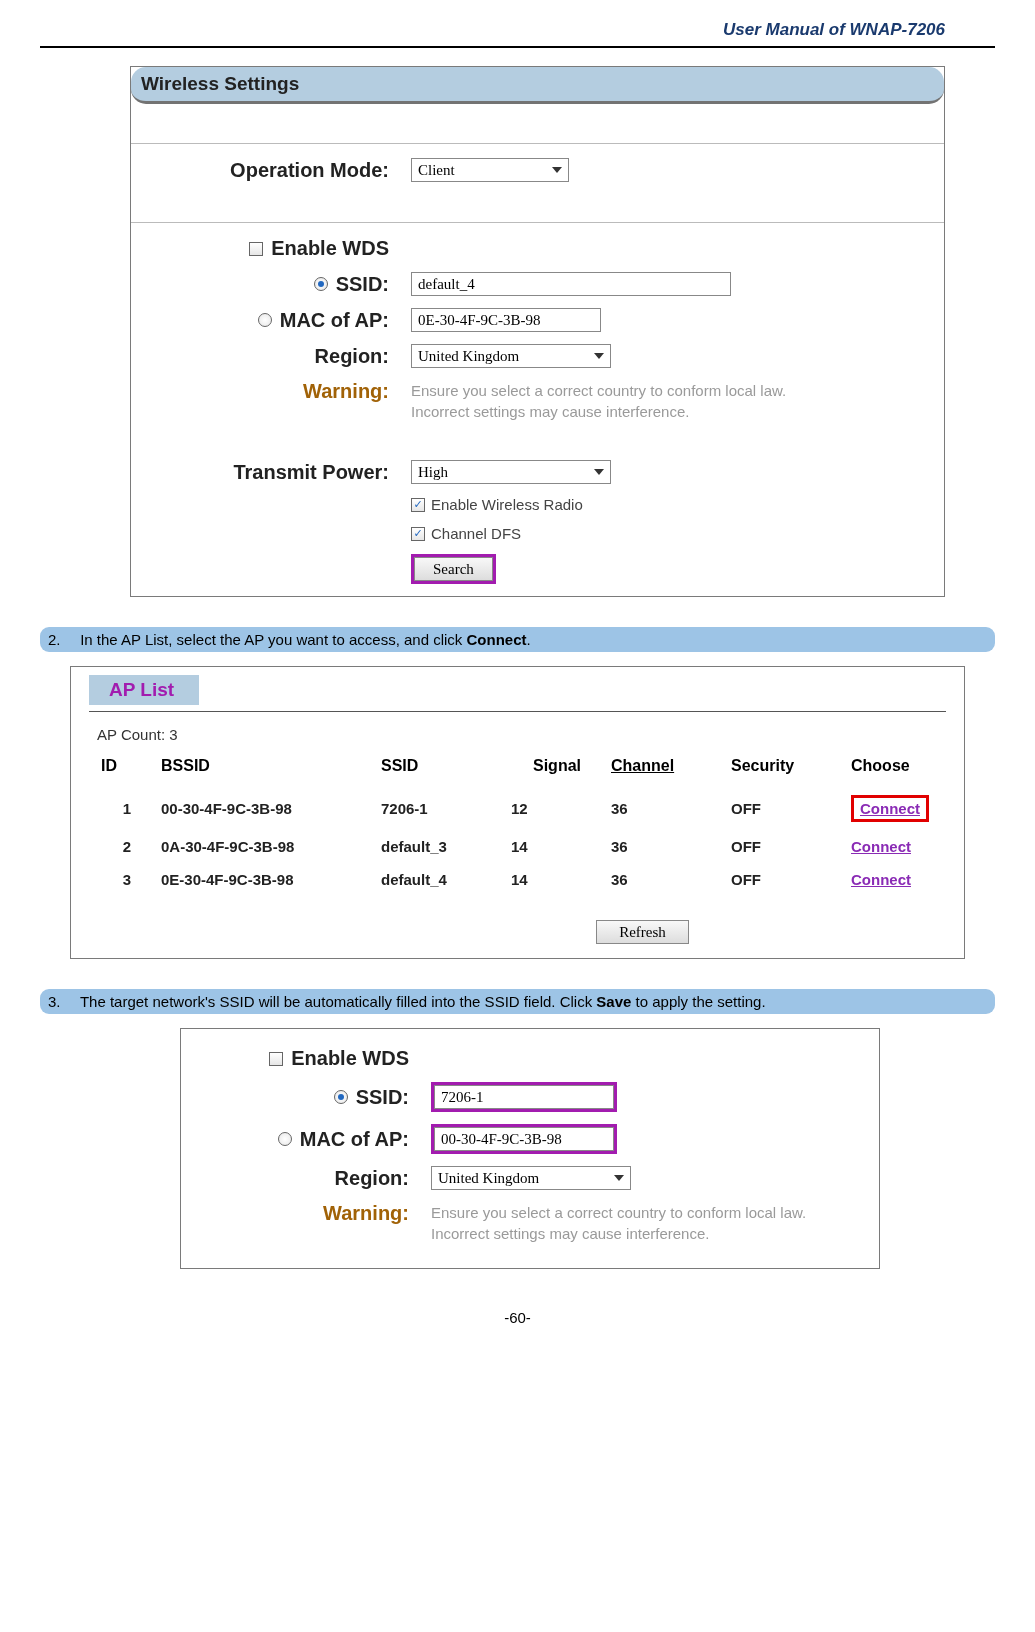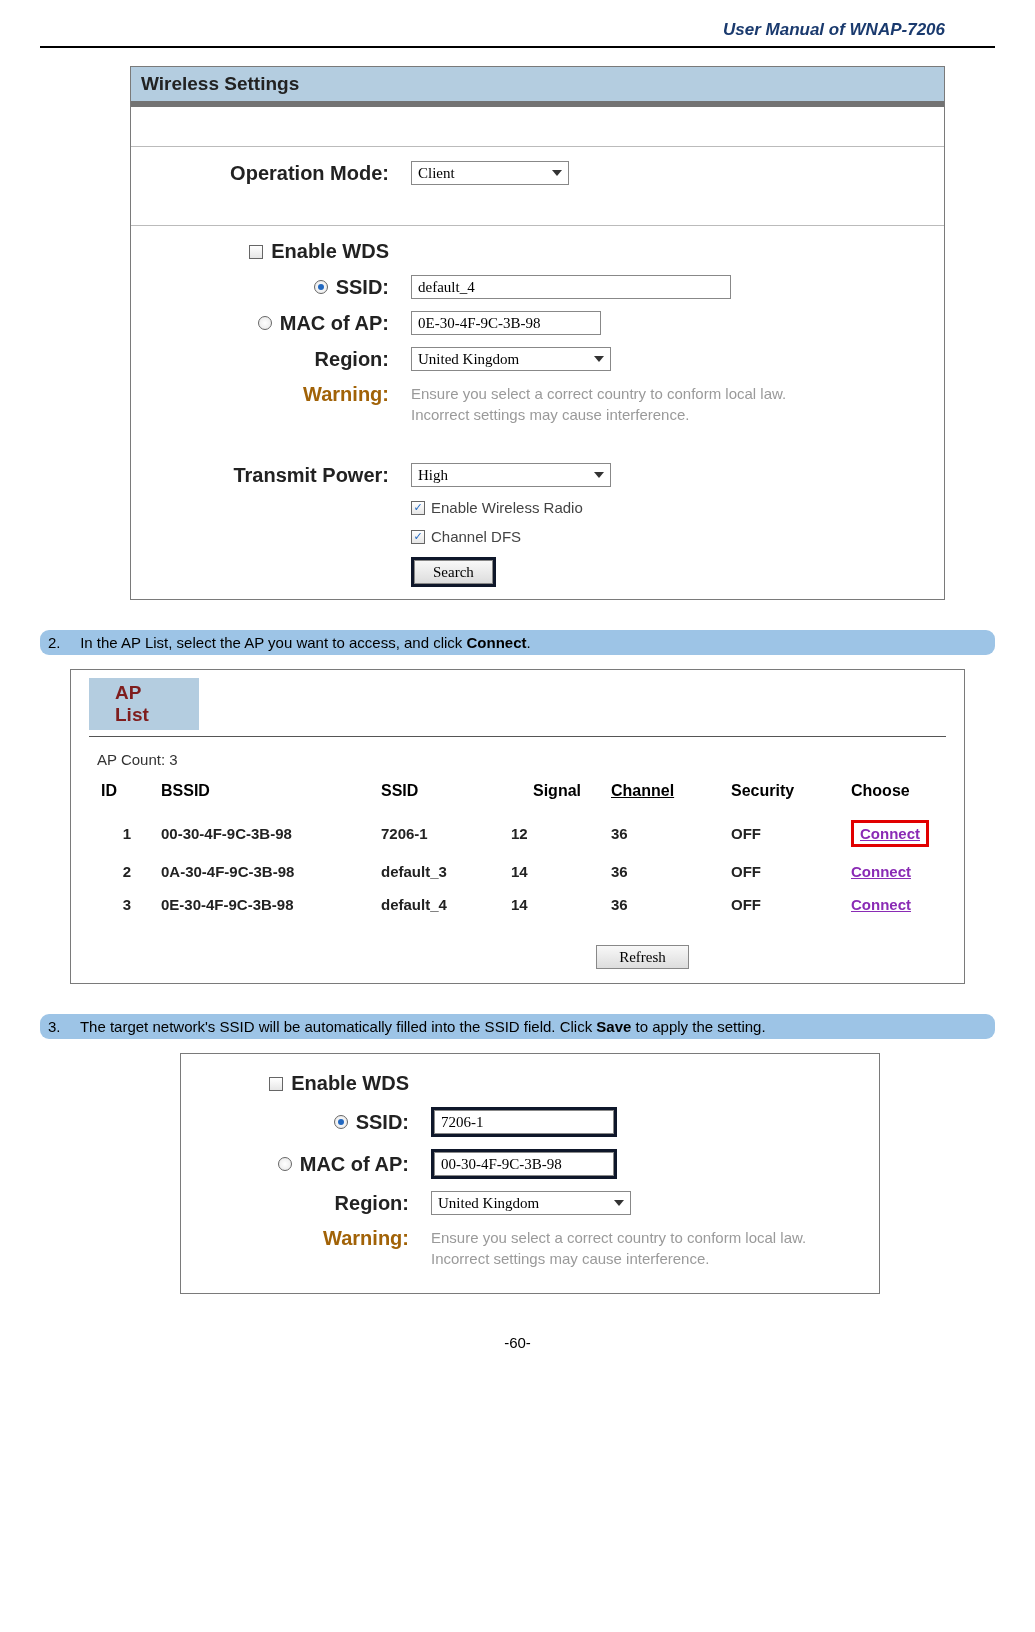--- a/index.html
+++ b/index.html
@@ -35,21 +35,22 @@
     background: #fff;
   }
   .panel-1 { width: 815px; margin-left: 90px;}
   .panel-title {
     background: #b4cde0;
     font-family: Arial, sans-serif;
     font-weight: bold;
     font-size: 19px;
     padding: 6px 10px;
     color: #222;
-    border-bottom: 6px solid #737373;
+    border-bottom: 3px solid #737373;
+    border-radius: 15px;
   }
   .section-spacer { height: 40px; border-bottom: 1px solid #bbb; }
   .section-spacer2 { height: 1px; border-bottom: 1px solid #bbb; margin-top:4px;}
   .form-row {
     display: flex;
     align-items: center;
     padding: 6px 0;
   }
   .form-label {
     width: 280px;
@@ -131,21 +132,21 @@
     border: 1px solid #888;
     background: linear-gradient(#f8f8f8,#ddd);
     font-family: "Times New Roman", serif;
     font-size: 15px;
     padding: 2px 18px;
     height: 24px;
     display: inline-flex;
     align-items: center;
   }
   .red-frame {
-    border: 3px solid #0f172a;
+    border: 3px solid #a21caf;
     display: inline-block;
   }
   .step-bar {
     background: #9dc4e6;
     padding: 4px 8px;
     font-family: Arial, sans-serif;
     font-size: 15px;
     margin: 14px 0;
     border-radius: 9px;
   }
@@ -155,22 +156,22 @@
     border: 1.5px solid #7a7a7a;
     margin: 0 30px 30px 30px;
     padding-bottom: 14px;
   }
   .ap-title-block { margin: 8px 18px 6px 18px;}
   .ap-title {
     background: #b4cde0;
     font-family: Arial, sans-serif;
     font-weight: bold;
     font-size: 19px;
-    padding: 4px 26px;
-    color: #7f1d1d;
+    padding: 4px 20px;
+    color: #a21caf;
     width: 110px;
   }
   .ap-sep { border-top: 1.5px solid #555; margin: 0 18px 14px 18px; }
   .ap-count { font-family: Arial, sans-serif; margin: 0 26px 8px 26px; font-size: 15px; color:#333;}
   .ap-table {
     width: calc(100% - 52px);
     margin: 0 26px;
     border-collapse: collapse;
     font-family: Arial, sans-serif;
   }

